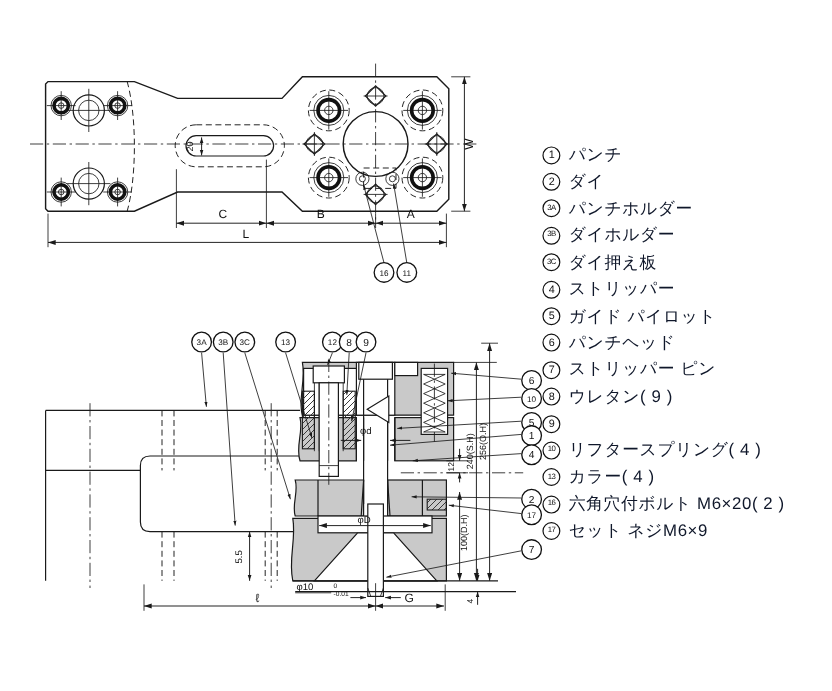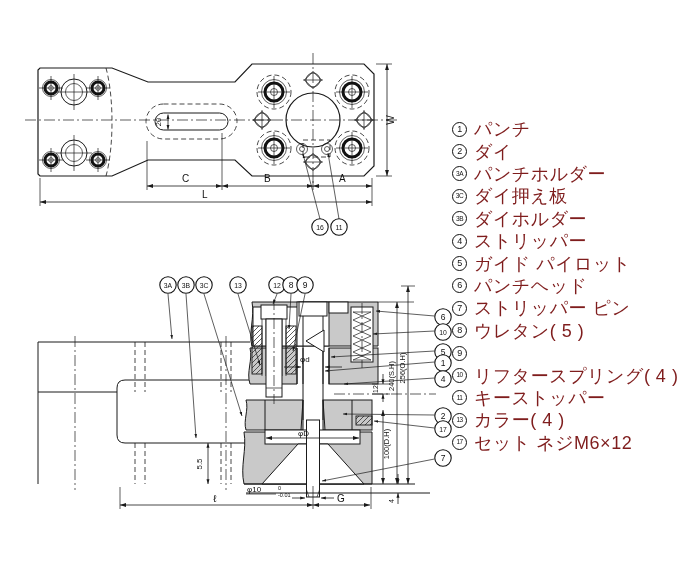--- a/index.html
+++ b/index.html
@@ -21,21 +21,21 @@
   .bal circle{fill:#fff;stroke:#111;stroke-width:1.1}
   .bal text{text-anchor:middle;font-size:8.5px}
   .bal.two text{font-size:6.8px}
   
   #parts-list{position:absolute;left:452px;top:118px;width:240px}
   .prow{display:flex;align-items:center;height:22.4px;gap:7px}
   .pnum{flex:0 0 15px;width:15px;height:15px;box-sizing:border-box;border:1.2px solid #111;
         border-radius:50%;display:flex;align-items:center;justify-content:center;
         font-size:9px;line-height:1;color:#111;letter-spacing:-.5px}
   .pnum.two{font-size:6.5px}
-  .plabel{font-size:18px;color:#7f1d1d;white-space:nowrap;letter-spacing:.5px}
+  .plabel{font-size:14px;color:#0f172a;white-space:nowrap;letter-spacing:.5px}
   #footnote{font-size:10px;color:#111;margin-top:6px;letter-spacing:.5px}
 </style>
 </head>
 <body>
 
 <div id="canvas">
 
 <svg id="drawing" width="693" height="576" viewBox="0 0 693 576">
   <defs>
     <marker id="ar" markerWidth="10" markerHeight="8" refX="8" refY="3" orient="auto-start-reverse">
@@ -377,62 +377,62 @@
         </div>
         <div class="prow">
           <span class="pnum">2</span>
           <span class="plabel">ダイ</span>
         </div>
         <div class="prow">
           <span class="pnum two">3A</span>
           <span class="plabel">パンチホルダー</span>
         </div>
         <div class="prow">
+          <span class="pnum two">3B</span>
+          <span class="plabel">ダイホルダー</span>
+        </div>
+        <div class="prow">
           <span class="pnum two">3C</span>
           <span class="plabel">ダイ押え板</span>
         </div>
         <div class="prow">
-          <span class="pnum two">3B</span>
-          <span class="plabel">ダイホルダー</span>
-        </div>
-        <div class="prow">
           <span class="pnum">4</span>
           <span class="plabel">ストリッパー</span>
         </div>
         <div class="prow">
           <span class="pnum">5</span>
           <span class="plabel">ガイド パイロット</span>
         </div>
         <div class="prow">
           <span class="pnum">6</span>
           <span class="plabel">パンチヘッド</span>
         </div>
         <div class="prow">
           <span class="pnum">7</span>
           <span class="plabel">ストリッパー ピン</span>
         </div>
         <div class="prow">
           <span class="pnum">8</span>
-          <span class="plabel">ウレタン( 5 )</span>
+          <span class="plabel">ウレタン( 9 )</span>
         </div>
         <div class="prow">
           <span class="pnum">9</span>
         </div>
         <div class="prow">
           <span class="pnum two">10</span>
           <span class="plabel">リフタースプリング( 4 )</span>
         </div>
         <div class="prow">
-          <span class="pnum two">11</span>
-          <span class="plabel">キーストッパー</span>
-        </div>
-        <div class="prow">
           <span class="pnum two">13</span>
           <span class="plabel">カラー( 4 )</span>
         </div>
         <div class="prow">
+          <span class="pnum two">16</span>
+          <span class="plabel">六角穴付ボルト M6×20( 2 )</span>
+        </div>
+        <div class="prow">
           <span class="pnum two">17</span>
-          <span class="plabel">セット ネジM6×12</span>
+          <span class="plabel">セット ネジM6×9</span>
         </div>
       </div>
 </div>
 
 </div>
 
 </body></html>

